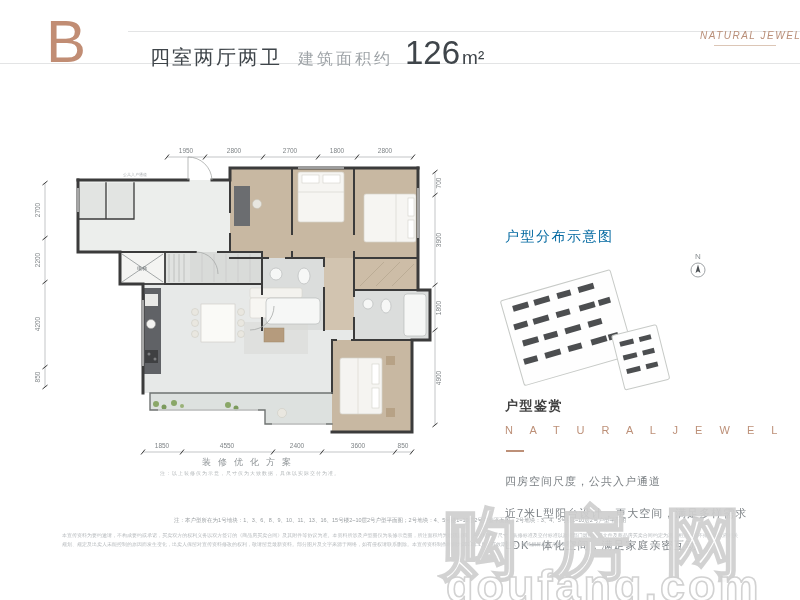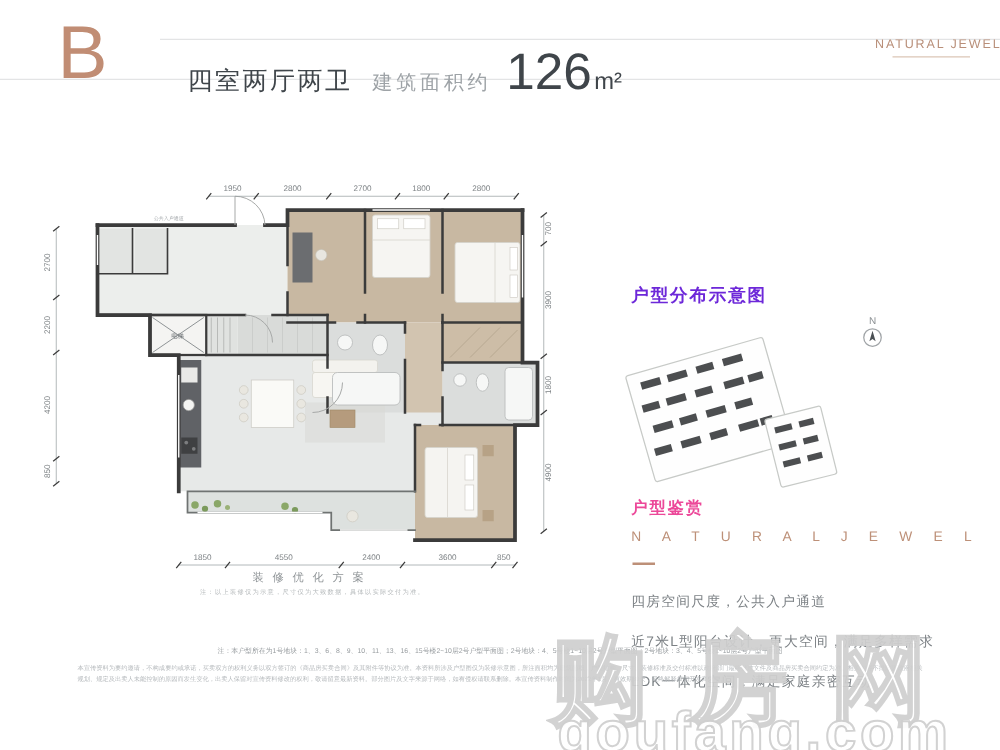--- a/index.html
+++ b/index.html
@@ -9,41 +9,41 @@
 
   
   .hr{position:absolute;height:1px;background:#e3e4e5;}
   .hr-top{left:128px;top:31px;width:672px;}
   .hr-bottom{left:0;top:63px;width:800px;}
   .b-letter{position:absolute;left:46px;top:12px;font-size:60px;line-height:60px;
             color:#c18d74;font-weight:400;letter-spacing:0;}
   .title-row{position:absolute;left:150px;top:34px;display:flex;align-items:baseline;}
   .t-rooms{font-size:20px;font-weight:normal;color:#3f454a;letter-spacing:2px;}
   .t-area-label{font-size:16px;color:#9ea3a7;letter-spacing:3px;margin-left:16px;}
-  .t-area-value{font-size:41px;color:#3f454a;font-weight:500;margin-left:12px;letter-spacing:0;}
+  .t-area-value{font-size:33px;color:#3f454a;font-weight:500;margin-left:12px;letter-spacing:0;}
   .t-area-unit{font-size:19px;color:#3f454a;margin-left:2px;text-align:center;}
-  .logo{position:absolute;left:700px;top:30px;width:90px;text-align:left;}
+  .logo{position:absolute;left:700px;top:30px;width:90px;text-align:left;font-style:italic;}
   .logo-main{font-size:10px;letter-spacing:1.5px;color:#b98f79;white-space:nowrap;}
   .logo-sub{width:62px;margin:4px auto 0;border-top:1px solid #dcc6b6;height:2px;}
 
   
   .plan-svg{position:absolute;left:28px;top:128px;width:424px;height:330px;}
   .caption{position:absolute;left:120px;top:456px;width:260px;text-align:center;
            font-size:9px;color:#8f9497;letter-spacing:7px;}
   .caption-note{position:absolute;left:80px;top:470px;width:340px;text-align:center;
                 font-size:5px;color:#b5b9bb;letter-spacing:1px;}
 
   
-  .dist-title{position:absolute;left:505px;top:228px;font-size:14px;font-weight:bold;
-              color:#6d28d9;letter-spacing:1.5px;}
+  .dist-title{position:absolute;left:505px;top:228px;font-size:14px;font-weight:normal;
+              color:#0369a1;letter-spacing:1.5px;}
   .compass{position:absolute;left:688px;top:252px;width:20px;text-align:center;}
   .compass-n{font-size:8px;color:#8b9093;display:block;margin-bottom:1px;}
   .site-svg{position:absolute;left:498px;top:254px;width:175px;height:140px;overflow:visible;}
   .appr-title{position:absolute;left:505px;top:397px;font-size:13px;font-weight:bold;
-              color:#ec4899;letter-spacing:1.5px;}
+              color:#404040;letter-spacing:1.5px;}
   .brand-row{position:absolute;left:505px;top:424px;font-size:11px;letter-spacing:7px;
              color:#bd9078;}
   .brand-dash{position:absolute;left:506px;top:450px;width:18px;height:2px;background:#bd9078;}
   .features{position:absolute;left:505px;top:474px;}
   .feature{font-size:11px;color:#7c8185;letter-spacing:1px;margin-bottom:17px;white-space:nowrap;}
 
   
   .foot-note{position:absolute;left:0;top:517px;width:800px;text-align:center;
              font-size:5.5px;color:#989da0;}
   .foot-disc{position:absolute;left:62px;top:531px;width:676px;font-size:5px;line-height:1.75;

